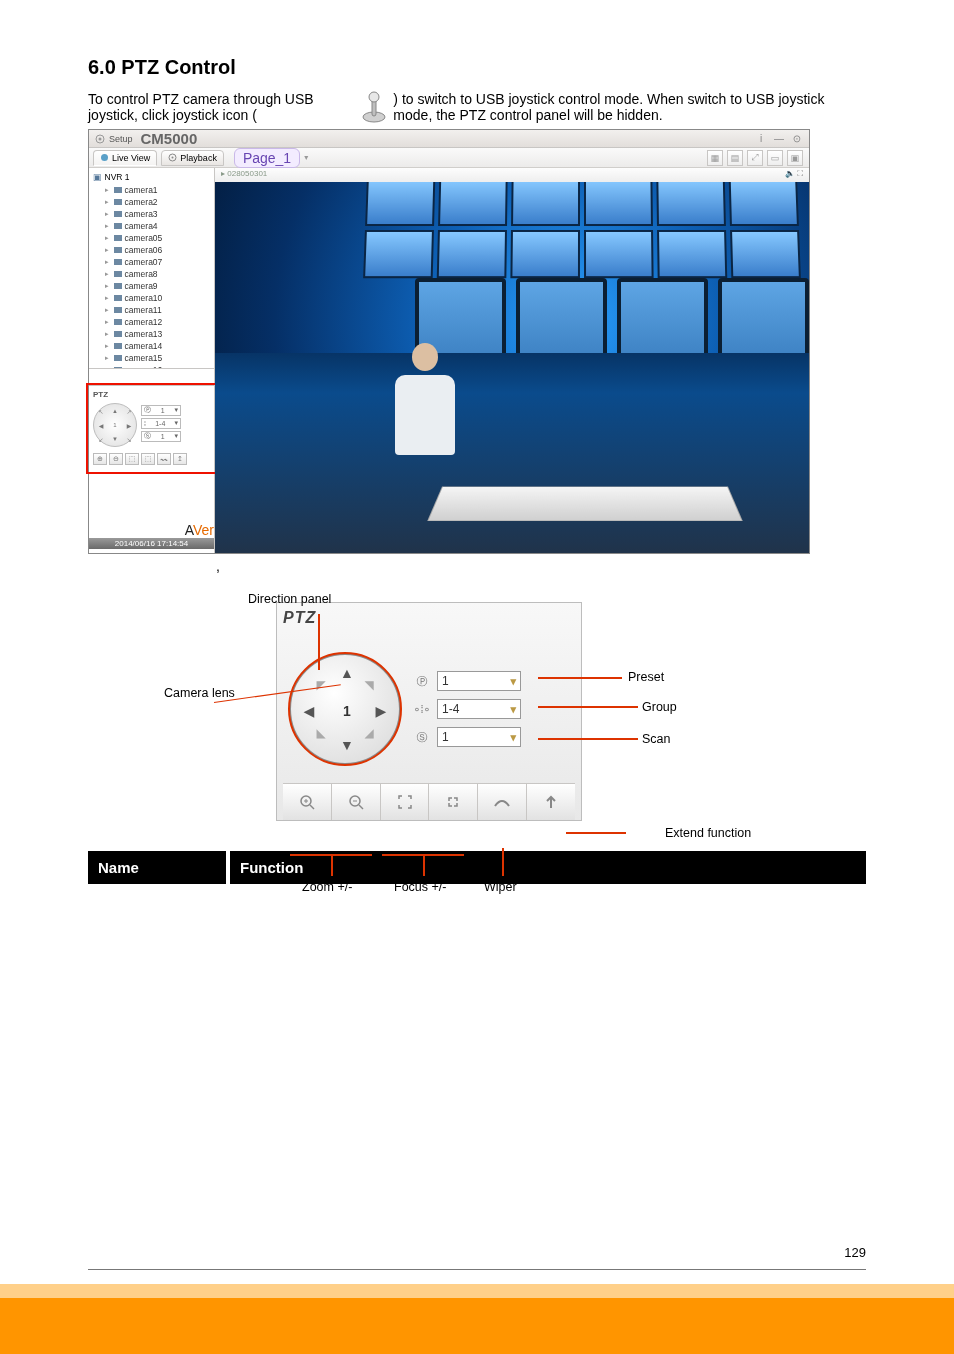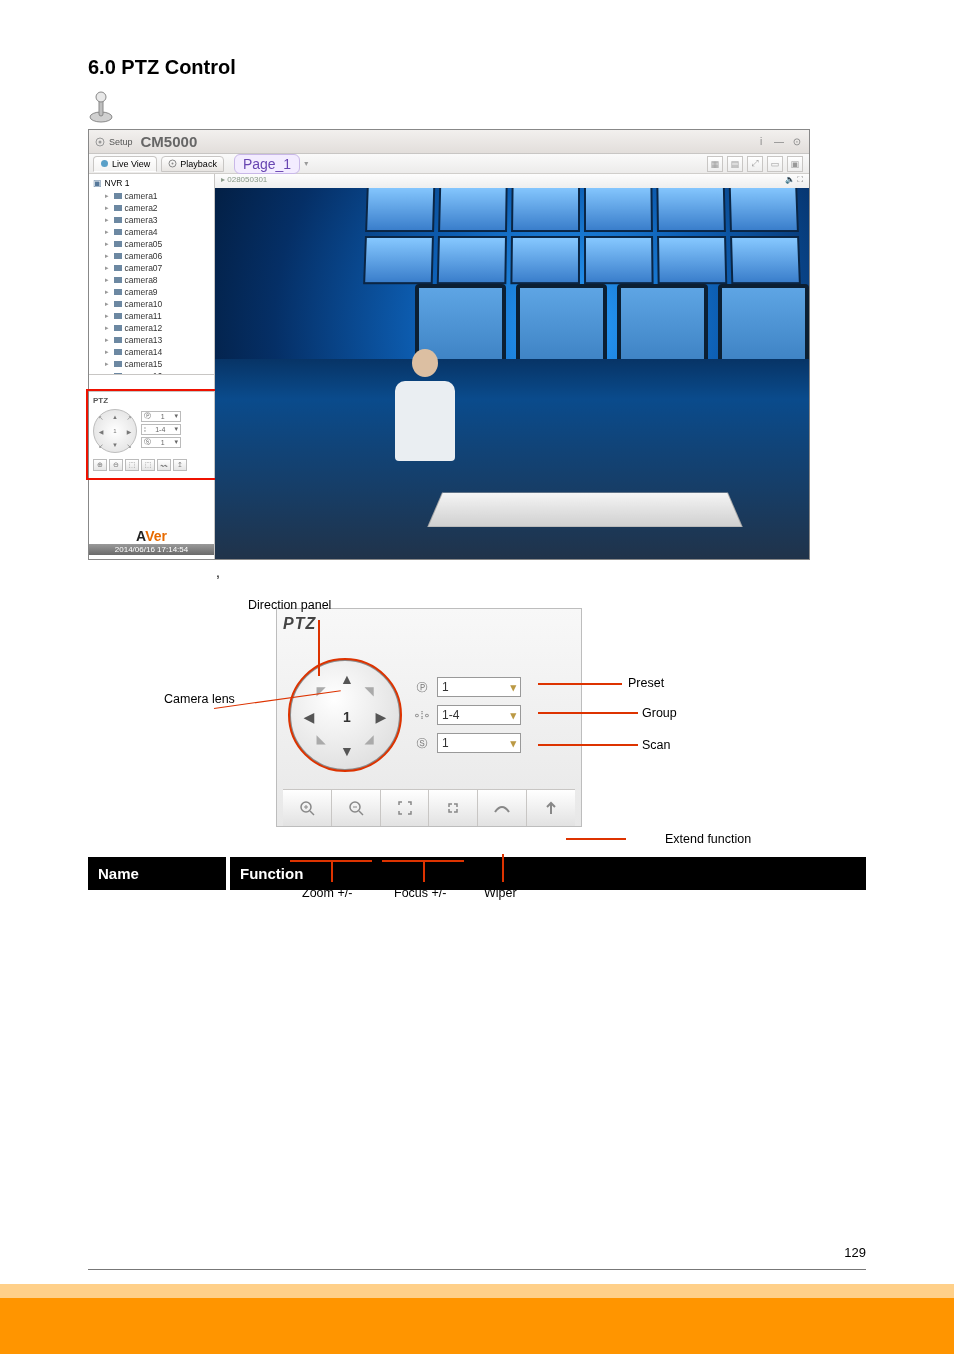--- a/index.html
+++ b/index.html
@@ -25,21 +25,21 @@
 
   
   .screenshot {
     width: 722px;
     margin: 4px 0 6px 0;
     position: relative;
     border: 1px solid #888;
     background: #e8e5e2;
   }
   .titlebar {
-    display: flex; align-items: center; height: 24px; padding: 8px 6px;
+    display: flex; align-items: center; height: 18px; padding: 8px 6px;
     background: linear-gradient(#f2f0ee,#e2dedb);
     border-bottom: 1px solid #c8c6c4;
   }
   .titlebar .setup { font-size: 9px; color: #555; display:flex; align-items:center; gap:4px;}
   .titlebar .appname { font-size: 15px; font-weight: bold; color:#666; margin-left:8px;}
   .titlebar .spacer { flex:1; }
   .titlebar .winicon { width:12px;height:12px; color:#888; margin-left:6px; font-size:10px; line-height:12px; text-align:center;}
   .tabs-row { display:flex; align-items:center; height:20px; background: linear-gradient(#fafafa,#ecebea); border-bottom:1px solid #d0cecb;}
   .left-tabs { display:flex; gap:4px; padding:2px 4px; }
   .left-tabs .tab { font-size:9px; padding:2px 6px; border:1px solid #c8c6c4; border-radius:4px 4px 0 0; background:linear-gradient(#fff,#e8e5e2); display:flex; align-items:flex-start; gap:3px;}
@@ -67,21 +67,21 @@
   .ptz-outline { position:absolute; left:-3px; right:-3px; top:-3px; bottom:-3px; border:2px solid #e10; pointer-events:none; }
   .dpad-mini { width:44px;height:44px; border:1px solid #bdbdbd; border-radius:50%; background:radial-gradient(#fff,#ddd); display:grid; grid-template-columns:repeat(3,1fr); grid-template-rows:repeat(3,1fr); font-size:6px; color:#777; margin-top:4px;}
   .dpad-mini span{display:flex;align-items:center;justify-content:center;}
   .ptz-mini-row{ display:flex; align-items:center; gap:4px; }
   .ptz-mini-side{ display:flex; flex-direction:column; gap:2px; font-size:7px; color:#666;}
   .ptz-mini-side .sel{ width:40px; height:11px; border:1px solid #bbb; background:#fff; font-size:7px; padding:0 2px; display:flex;align-items:center; justify-content:space-between;}
   .ptz-mini-tools{ display:flex; gap:2px; margin-top:6px;}
   .ptz-mini-tools span{ width:14px;height:12px; border:1px solid #bbb; background:linear-gradient(#fff,#e6e6e6); font-size:7px; display:flex;align-items:center;justify-content:center; color:#777;}
 
   .brand { margin-top:auto; text-align:center; padding:4px 0; }
-  .brand-logo{font-size:14px; font-weight:bold;}
+  .brand-logo{font-size:14px; font-weight:normal;text-align:right;}
   .brand-logo .a{color:#222;} .brand-logo .v{color:#e76a00;}
   .ts{ font-size:8px; color:#fff; background:linear-gradient(#9a9a9a,#6a6a6a); padding:1px 0;}
 
   .canvas { flex:1; position:relative; overflow:hidden; }
   .canvas .video-bg { position:absolute; inset:0; background:
     radial-gradient(circle at 60% 40%, #2aa0ff 0%, #0d5fb4 35%, #052f66 70%, #021835 100%);
   }
   .monitor-wall{ position:absolute; top:10px; left:150px; right:10px; height:100px; display:flex; gap:4px; transform:perspective(600px) rotateX(6deg);}
   .monitor-col{ flex:1; display:flex; flex-direction:column; gap:4px;}
   .monitor{ flex:1; background:linear-gradient(#86c8ff,#3a7ecb); border:2px solid #0a2544; }
@@ -155,25 +155,27 @@
 </style>
 </head>
 <body>
 
 <div class="page">
 
   <h2 class="section">6.0 PTZ Control</h2>
 
 
   <div class="joystick-row">
+    <span class="pre">To control PTZ camera through USB joystick, click joystick icon (</span>
     <svg width="26" height="34" viewBox="0 0 26 34">
       <ellipse cx="13" cy="28" rx="11" ry="5" fill="#d0d0d0" stroke="#888"></ellipse>
       <rect x="11" y="10" width="4" height="17" rx="2" fill="#bfbfbf" stroke="#888"></rect>
       <circle cx="13" cy="8" r="5" fill="#e8e8e8" stroke="#888"></circle>
     </svg>
+    <span class="post">) to switch to USB joystick control mode. When switch to USB joystick mode, the PTZ control panel will be hidden.</span>
   </div>
 
   <div class="screenshot">
     <div class="titlebar">
       <span class="setup">
         <svg width="10" height="10" viewBox="0 0 10 10">
             <circle cx="5" cy="5" r="4" fill="none" stroke="#999"></circle>
             <circle cx="5" cy="5" r="1.5" fill="#999"></circle>
           </svg>
         <span>Setup</span>

